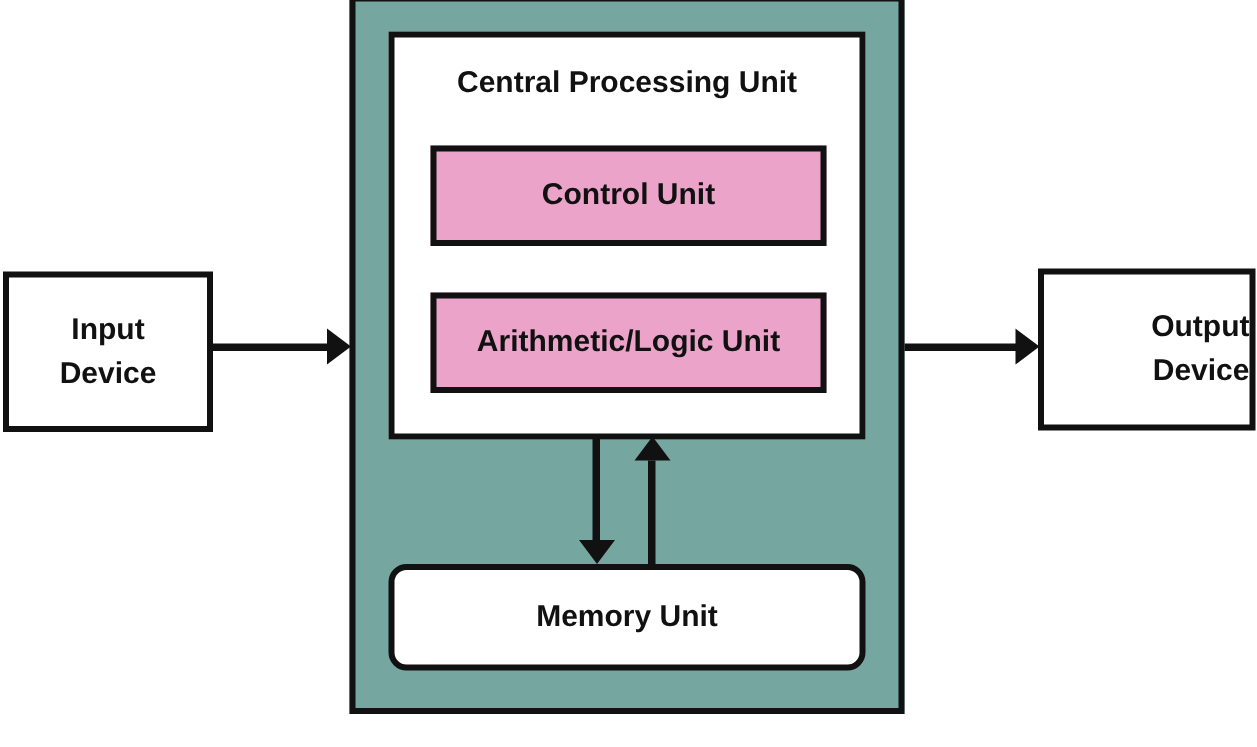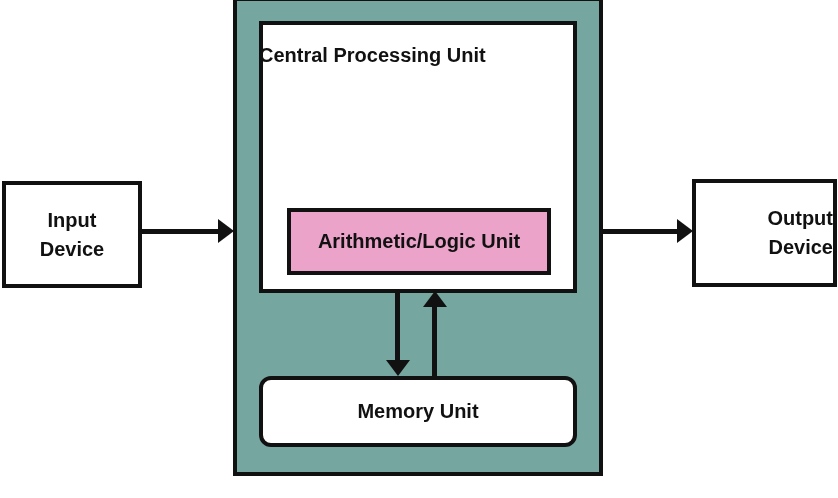--- a/index.html
+++ b/index.html
@@ -26,34 +26,34 @@
     left: 233px; top: -3px; width: 370px; height: 479px;
     background: var(--cpu-bg, #76A6A0);
   }
   .cpu-inner {
     left: 259px; top: 21px; width: 318px; height: 272px;
     background: #ffffff;
   }
   .cpu-title {
     position: absolute;
     left: 259px; top: 44px; width: 318px;
-    text-align: left;
+    text-align: center;
     font-size: 20px;
     letter-spacing: 0px;
   }
   .pink-box {
     background: var(--unit-bg, #EBA3C9);
     display: flex;
     align-items: center;
     justify-content: center;
     font-size: 20px;
     text-align: center;
   }
   .control-box { left: 287px; top: 97px;  width: 264px; height: 67px; }
-  .alu-box     { left: 287px; top: 195px; width: 264px; height: 67px; margin-top: 13px; }
+  .alu-box     { left: 287px; top: 195px; width: 264px; height: 67px; }
   .memory-box {
     left: 259px; top: 376px; width: 318px; height: 71px;
     background: #ffffff;
     display: flex;
     align-items: center;
     justify-content: center;
     font-size: 20px;
     border-radius: 12px;
   }
   .io-box {
@@ -90,20 +90,23 @@
 </head>
 <body>
 
 <div class="canvas">
 
   <div class="box cpu-outer"></div>
 
   <div class="box cpu-inner"></div>
   <div class="cpu-title">Central Processing Unit</div>
 
+  <div class="box pink-box control-box">
+    <span>Control Unit</span>
+  </div>
 
   <div class="box pink-box alu-box">
     <span>Arithmetic/Logic Unit</span>
   </div>
 
   <div class="box memory-box">
     <span>Memory Unit</span>
   </div>
 
   <div class="box io-box input-box">

